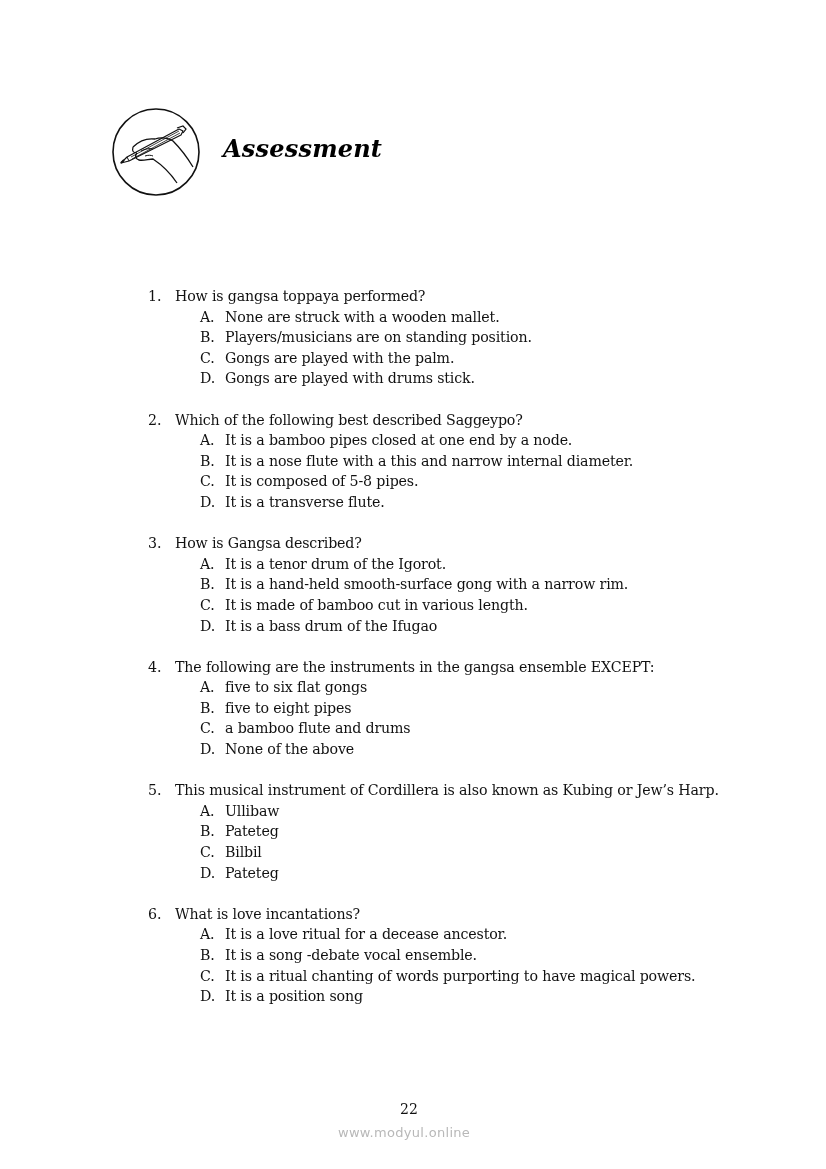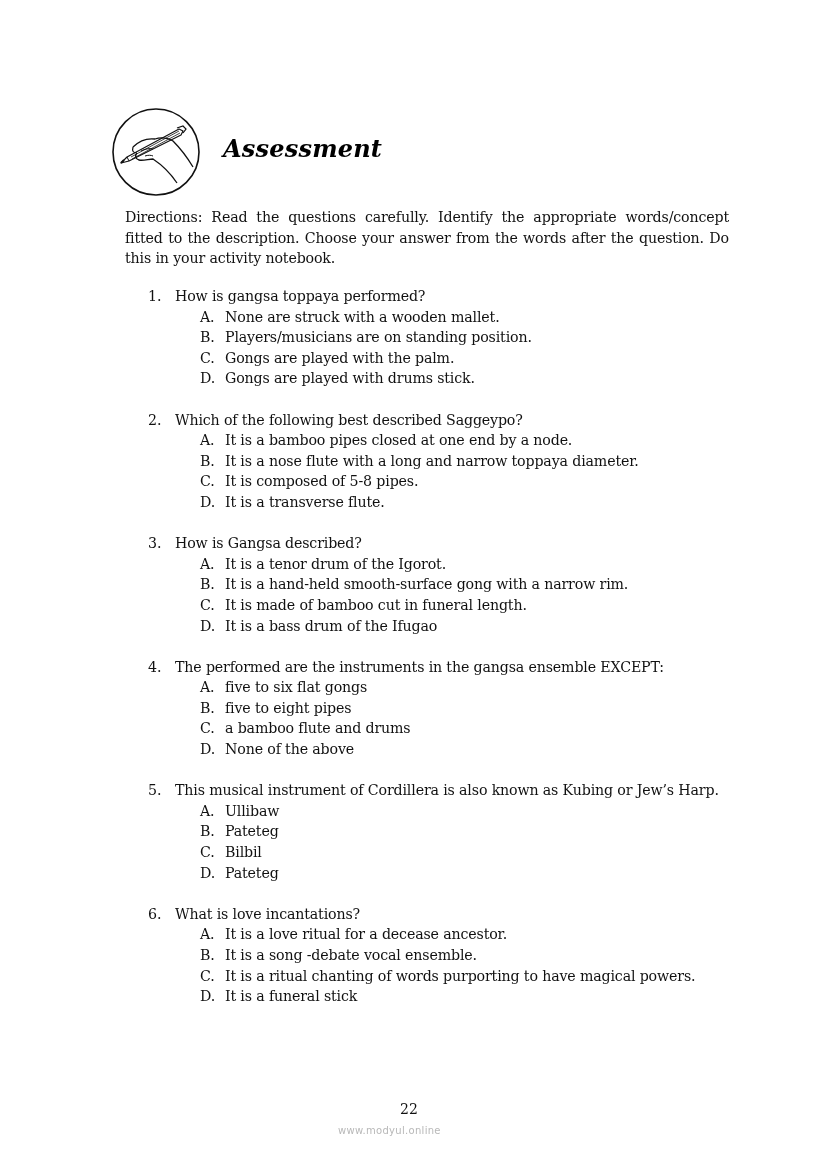--- a/index.html
+++ b/index.html
@@ -96,21 +96,21 @@
       top: 1101px;
       width: 28px;
       text-align: left;
       font-size: 14px;
     }
     .watermark {
       position: absolute;
       left: 338px;
       top: 1125px;
       font-family: "DejaVu Sans", sans-serif;
-      font-size: 10px;
+      font-size: 13px;
       color: #b8b8b8;
       letter-spacing: 0.3px;
     }
     .module-code {
       position: absolute;
       right: 38px;
       top: 1108px;
       font-family: "DejaVu Sans", sans-serif;
       font-weight: bold;
       font-size: 16px;
@@ -135,21 +135,20 @@
 
     <path d="M22 40 C28 34, 36 31, 44 32 C50 30, 58 31, 62 34 C68 40, 76 50, 82 60" fill="none" stroke="#111" stroke-width="1.3"></path>
     <path d="M22 40 C21 44, 22 46, 26 46" fill="none" stroke="#111" stroke-width="1.2"></path>
     <path d="M26 46 C24 48, 24 52, 28 53 C32 54, 38 52, 42 52 C48 56, 58 64, 66 76" fill="none" stroke="#111" stroke-width="1.3"></path>
     <path d="M30 44 C34 42, 38 41, 42 42" fill="none" stroke="#111" stroke-width="1"></path>
     <path d="M34 49 C37 48, 40 48, 42 49" fill="none" stroke="#111" stroke-width="1"></path>
   </svg>
 
   <div class="header-title">Assessment</div>
 
-  <p class="directions" style="margin:0;">Directions: Read the questions carefully. Identify the appropriate words/concept fitted to the description. Choose your answer from the words after the question. Do this in your activity notebook.</p>
 
   <div class="questions">
 
     <div class="question">
       <div class="q-row">
         <span class="q-num">1.</span>
         <span class="q-text">How is gangsa toppaya performed?</span>
       </div>
       <ul class="options">
         <li class="option">
@@ -176,21 +175,21 @@
         <span class="q-num">2.</span>
         <span class="q-text">Which of the following best described Saggeypo?</span>
       </div>
       <ul class="options">
         <li class="option">
             <span class="opt-letter">A.</span>
             <span class="opt-text">It is a bamboo pipes closed at one end by a node.</span>
           </li>
         <li class="option">
             <span class="opt-letter">B.</span>
-            <span class="opt-text">It is a nose flute with a long and narrow toppaya diameter.</span>
+            <span class="opt-text">It is a nose flute with a this and narrow internal diameter.</span>
           </li>
         <li class="option">
             <span class="opt-letter">C.</span>
             <span class="opt-text">It is composed of 5-8 pipes.</span>
           </li>
         <li class="option">
             <span class="opt-letter">D.</span>
             <span class="opt-text">It is a transverse flute.</span>
           </li>
       </ul>
@@ -205,33 +204,33 @@
         <li class="option">
             <span class="opt-letter">A.</span>
             <span class="opt-text">It is a tenor drum of the Igorot.</span>
           </li>
         <li class="option">
             <span class="opt-letter">B.</span>
             <span class="opt-text">It is a hand-held smooth-surface gong with a narrow rim.</span>
           </li>
         <li class="option">
             <span class="opt-letter">C.</span>
-            <span class="opt-text">It is made of bamboo cut in funeral length.</span>
+            <span class="opt-text">It is made of bamboo cut in various length.</span>
           </li>
         <li class="option">
             <span class="opt-letter">D.</span>
             <span class="opt-text">It is a bass drum of the Ifugao</span>
           </li>
       </ul>
     </div>
 
     <div class="question">
       <div class="q-row">
         <span class="q-num">4.</span>
-        <span class="q-text">The performed are the instruments in the gangsa ensemble EXCEPT:</span>
+        <span class="q-text">The following are the instruments in the gangsa ensemble EXCEPT:</span>
       </div>
       <ul class="options">
         <li class="option">
             <span class="opt-letter">A.</span>
             <span class="opt-text">five to six flat gongs</span>
           </li>
         <li class="option">
             <span class="opt-letter">B.</span>
             <span class="opt-text">five to eight pipes</span>
           </li>
@@ -284,21 +283,21 @@
         <li class="option">
             <span class="opt-letter">B.</span>
             <span class="opt-text">It is a song -debate vocal ensemble.</span>
           </li>
         <li class="option">
             <span class="opt-letter">C.</span>
             <span class="opt-text">It is a ritual chanting of words purporting to have magical powers.</span>
           </li>
         <li class="option">
             <span class="opt-letter">D.</span>
-            <span class="opt-text">It is a funeral stick</span>
+            <span class="opt-text">It is a position song</span>
           </li>
       </ul>
     </div>
 
   </div>
 
   <div class="page-number">22</div>
   <div class="watermark">www.modyul.online</div>
 
 </div>

